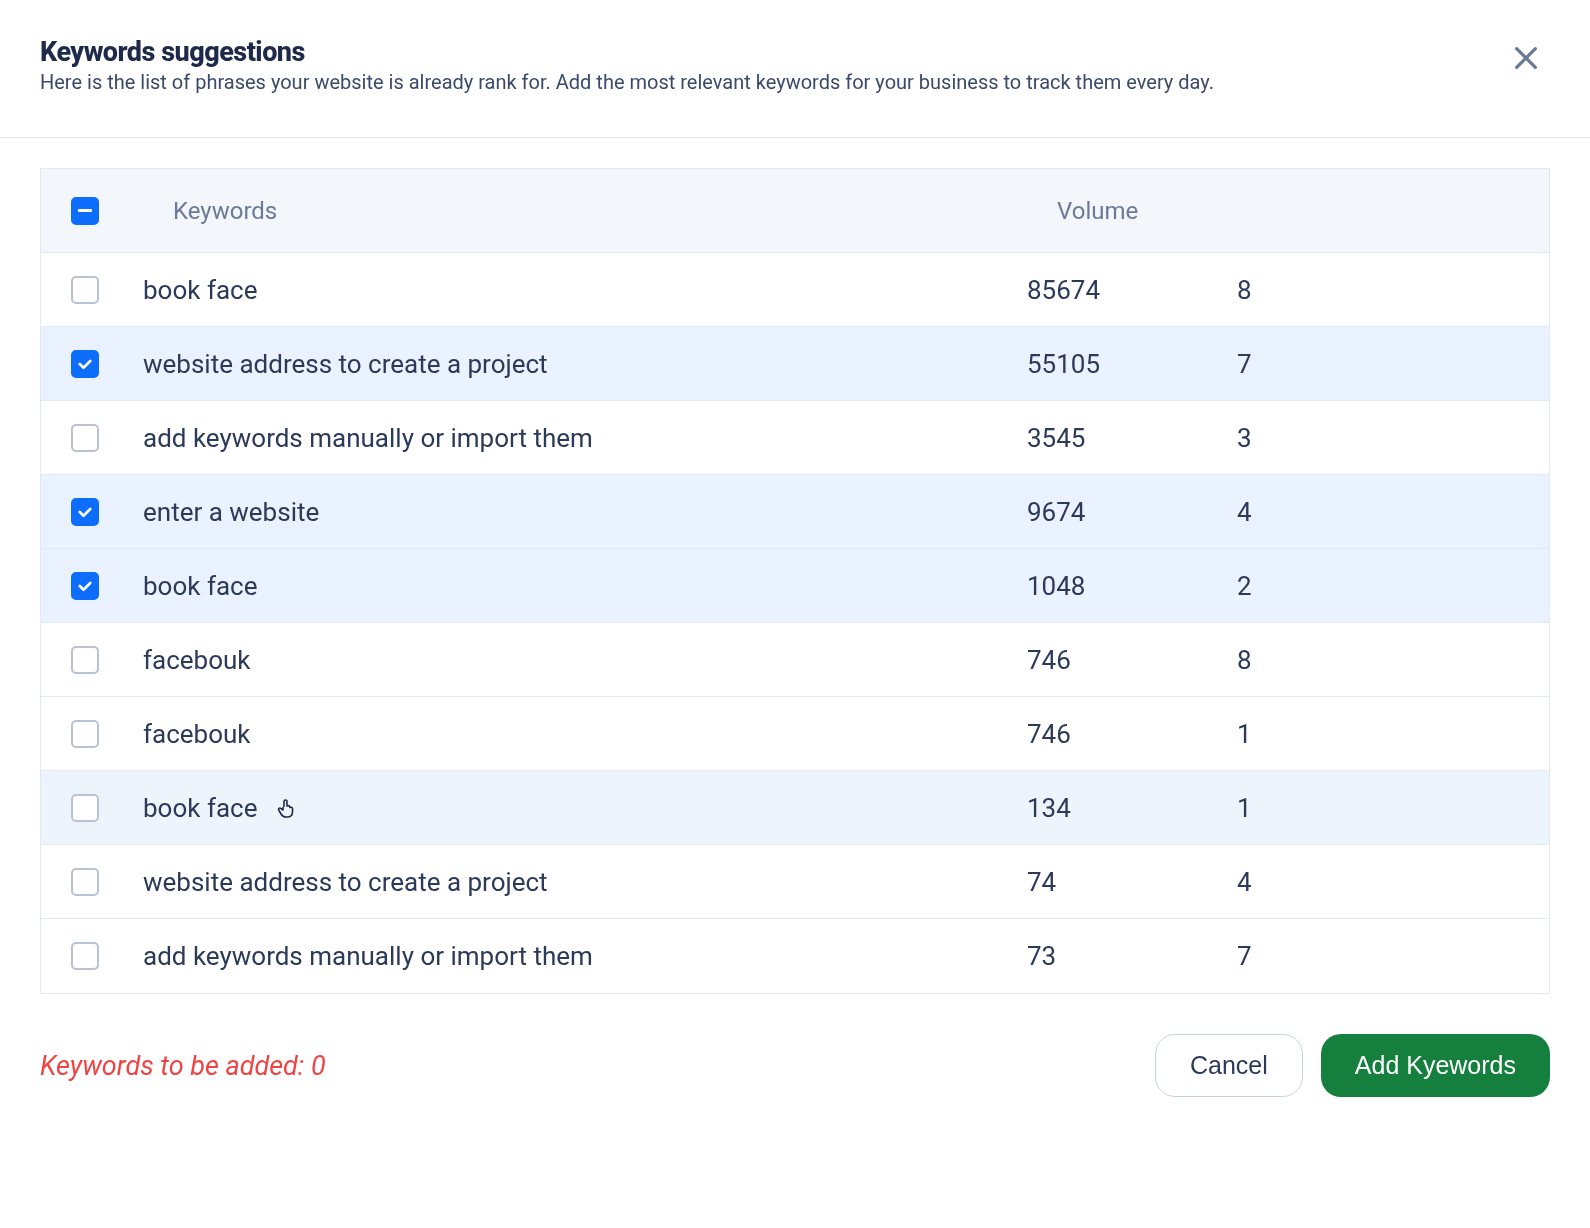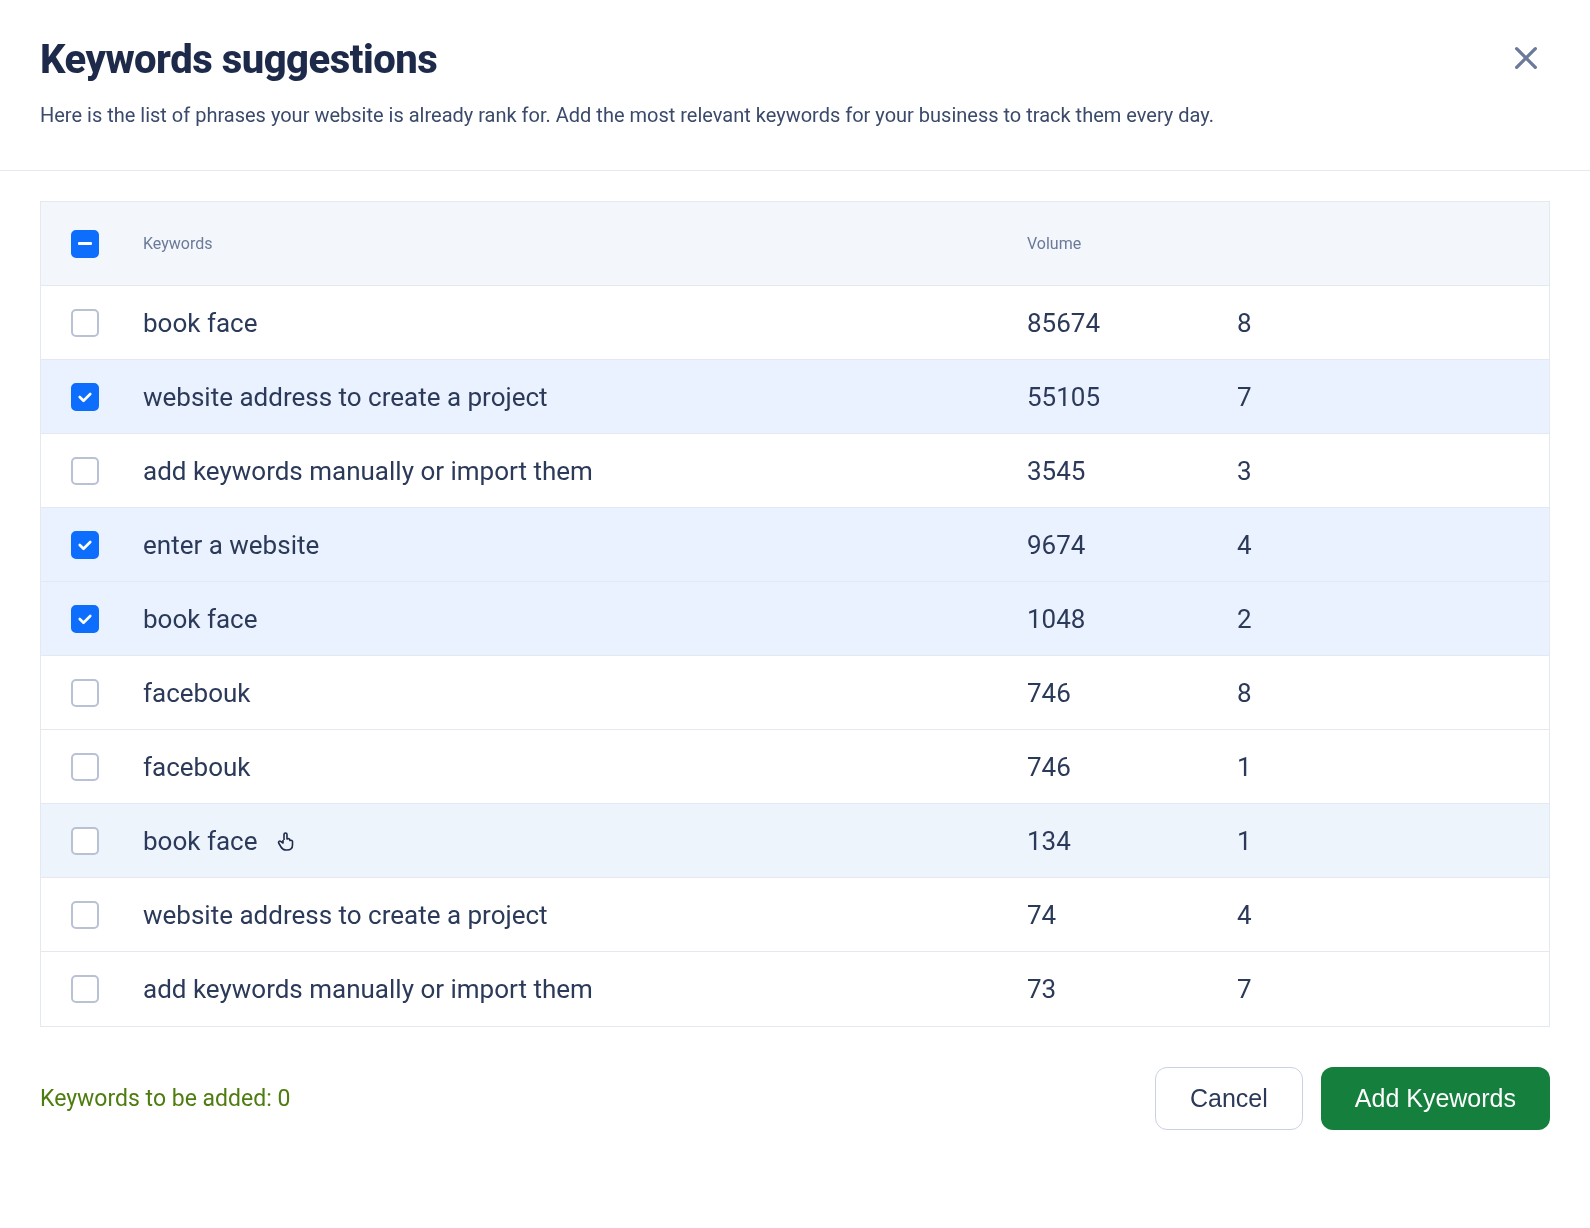--- a/index.html
+++ b/index.html
@@ -17,25 +17,24 @@
     }
     .close-btn {
       position: absolute;
       top: 38px;
       right: 44px;
       cursor: pointer;
       padding: 4px;
     }
     .close-btn svg { width: 32px; height: 32px; }
     .title {
-      font-size: 40px;
+      font-size: 27px;
       font-weight: 800;
       color: #1e2a4a;
       letter-spacing: -0.5px;
-      margin-bottom: 18px;
     }
     .subtitle {
       font-size: 20px;
       font-weight: 400;
       color: #3b4a6b;
       line-height: 1.45;
       max-width: 1400px;
       margin-bottom: 40px;
     }
     .divider-top {
@@ -51,23 +50,24 @@
       grid-template-columns: 90px 1fr 210px 300px;
       align-items: center;
       padding: 0 12px 0 12px;
     }
     .thead {
       background: #f3f6fb;
       height: 84px;
       border-bottom: 1px solid #e4e9f1;
     }
     .th {
-      font-size: 16px;
+      font-size: 24px;
       font-weight: 400;
       color: #6b7a99;
+      margin-left: 30px;
     }
     .trow {
       height: 74px;
       border-bottom: 1px solid #e4e9f1;
       background: #ffffff;
     }
     .trow:last-child { border-bottom: none; }
     .trow.checked { background: #eaf2ff; }
     .trow.hover { background: #eef4fc; }
     .td {
@@ -107,32 +107,33 @@
     .cursor-icon {
       width: 24px; height: 24px;
     }
     .footer {
       display: flex;
       align-items: center;
       justify-content: space-between;
       margin-top: 40px;
     }
     .footer-left {
-      font-size: 23px;
-      color: #4d7c0f;
+      font-size: 27px;
+      color: #ef4444;
       font-weight: 400;
+      font-style: italic;
     }
     .footer-actions {
       display: flex;
       gap: 18px;
     }
     .btn {
       font-size: 25px;
       padding: 16px 34px;
-      border-radius: 12px;
+      border-radius: 20px;
       cursor: pointer;
       font-weight: 500;
       border: none;
     }
     .btn-secondary {
       background: #ffffff;
       border: 1.5px solid #c9d2e2;
       color: #2c3a5a;
     }
     .btn-primary {

